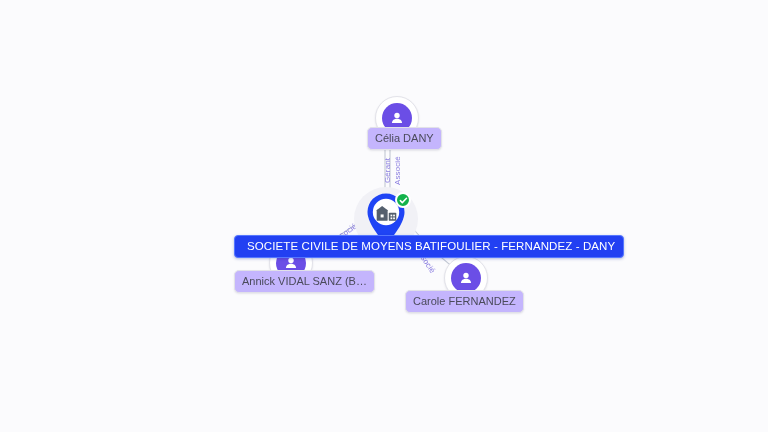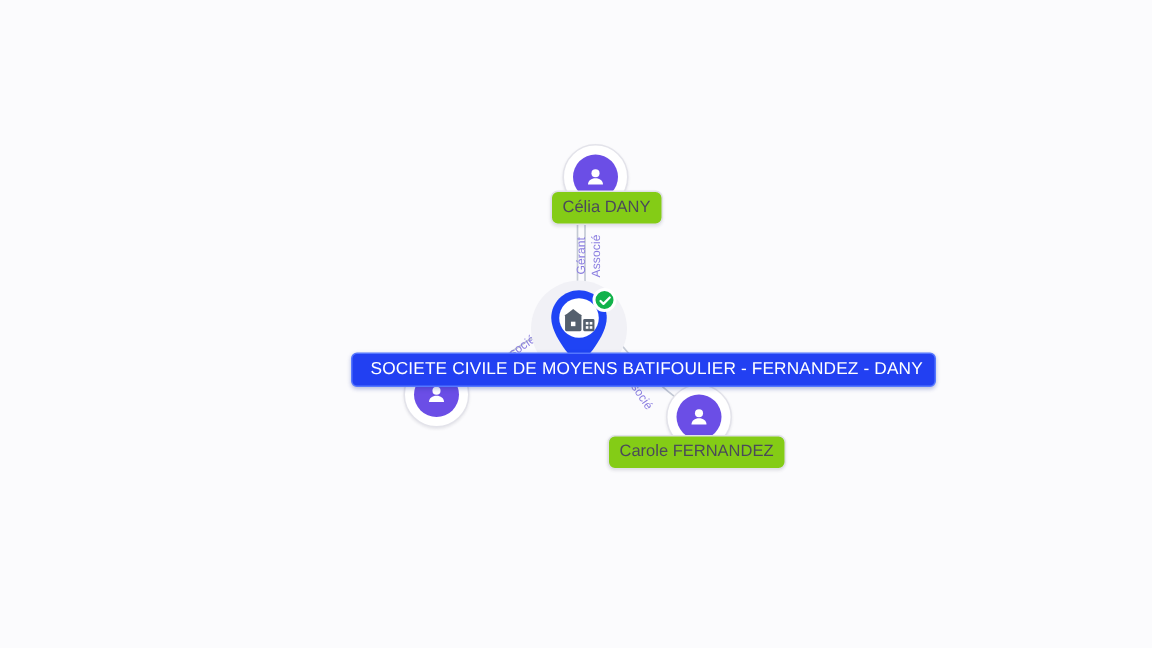--- a/index.html
+++ b/index.html
@@ -89,21 +89,21 @@
     box-sizing: border-box;
     display: flex;
     align-items: center;
     justify-content: center;
   }
   .company-badge svg { display: block; }
 
   
   .chip {
     position: absolute;
-    background: #84cc16;
+    background: #c4b5fd;
     border: 1px solid #e1e1e8;
     border-radius: 5px;
     color: #4a4a5a;
     font-size: 11px;
     line-height: 14px;
     padding: 3px 7px 4px 7px;
     white-space: nowrap;
     box-shadow: 0 1px 2px rgba(40,40,70,0.10);
   }
   .chip-title {
@@ -168,20 +168,21 @@
 
   <div class="person-node" style="left:269px; top:241px;">
     <div class="person-disc"></div>
     <div class="person-inner">
       <svg width="18" height="18" viewBox="0 0 24 24" aria-hidden="true">
         <circle cx="12" cy="8.6" r="3.6" fill="#ffffff"></circle>
         <path d="M5.3 18.6c0-3.5 3-5.6 6.7-5.6s6.7 2.1 6.7 5.6z" fill="#ffffff"></path>
       </svg>
     </div>
   </div>
+  <div class="chip" style="left:234px; top:270px;">Annick VIDAL SANZ (B…</div>
 
   <div class="person-node" style="left:444px; top:256px;">
     <div class="person-disc"></div>
     <div class="person-inner">
       <svg width="18" height="18" viewBox="0 0 24 24" aria-hidden="true">
         <circle cx="12" cy="8.6" r="3.6" fill="#ffffff"></circle>
         <path d="M5.3 18.6c0-3.5 3-5.6 6.7-5.6s6.7 2.1 6.7 5.6z" fill="#ffffff"></path>
       </svg>
     </div>
   </div>

